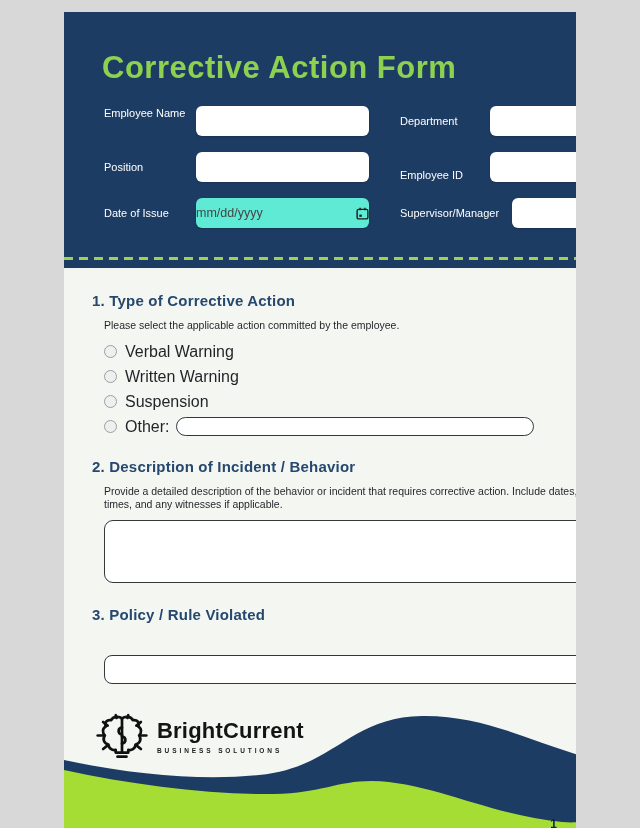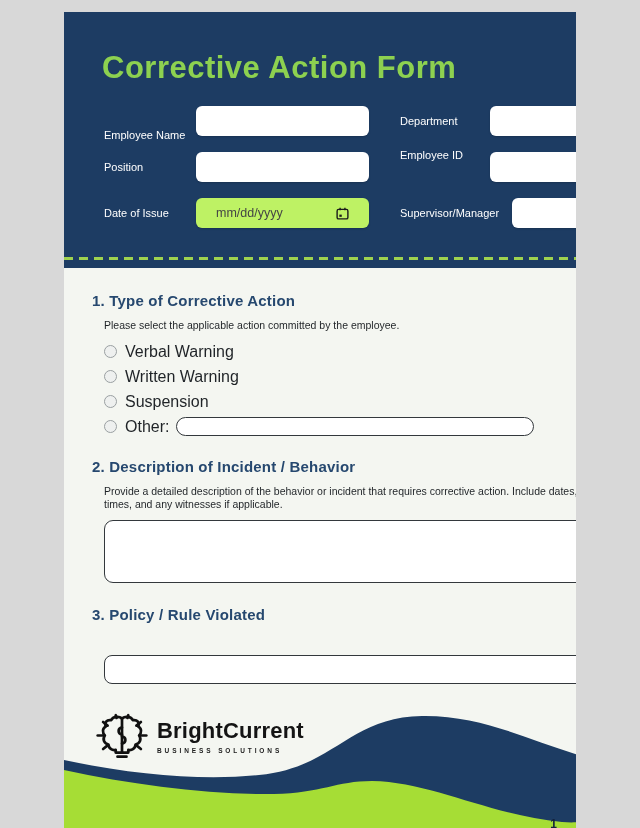--- a/index.html
+++ b/index.html
@@ -24,33 +24,33 @@
   }
   .hlabel {
     position:absolute; color:#ffffff; font-size:11px;
     height:30px; line-height:30px; white-space:nowrap;
   }
   .hinput {
     position:absolute; height:30px; background:#ffffff; border:none; outline:none;
     border-radius:6px; padding:0 10px; font-size:12px; color:#222;
     box-shadow:0 1px 2px rgba(0,0,0,0.18);
   }
-  .lbl-employee-name { left:40px;  top:108px; }
+  .lbl-employee-name { left:40px;  top:86px; }
   .inp-employee-name { left:132px; top:94px; width:173px; }
   .lbl-department    { left:336px; top:94px; }
   .inp-department    { left:426px; top:94px; width:173px; }
   .lbl-position      { left:40px;  top:140px; }
   .inp-position      { left:132px; top:140px; width:173px; }
-  .lbl-employee-id   { left:336px; top:128px; }
+  .lbl-employee-id   { left:336px; top:148px; }
   .inp-employee-id   { left:426px; top:140px; width:173px; }
   .lbl-date          { left:40px;  top:186px; }
   .datefield {
     position:absolute; left:132px; top:186px; width:173px; height:30px;
-    background:#bef264; border-radius:6px; display:flex; align-items:center;
-    justify-content:space-between; padding:0 20px; cursor:text;
+    background:#5eead4; border-radius:6px; display:flex; align-items:center;
+    justify-content:space-between; padding:0 0; cursor:text;
     box-shadow:0 1px 2px rgba(0,0,0,0.18);
     gap:16px;
   }
   .date-text { font-size:12.5px; color:#454545; }
   .lbl-supervisor { left:336px; top:186px; }
   .inp-supervisor { left:448px; top:186px; width:151px; }
 
   
   .sec-heading {
     position:absolute; left:28px; font-size:15px; font-weight:700;

